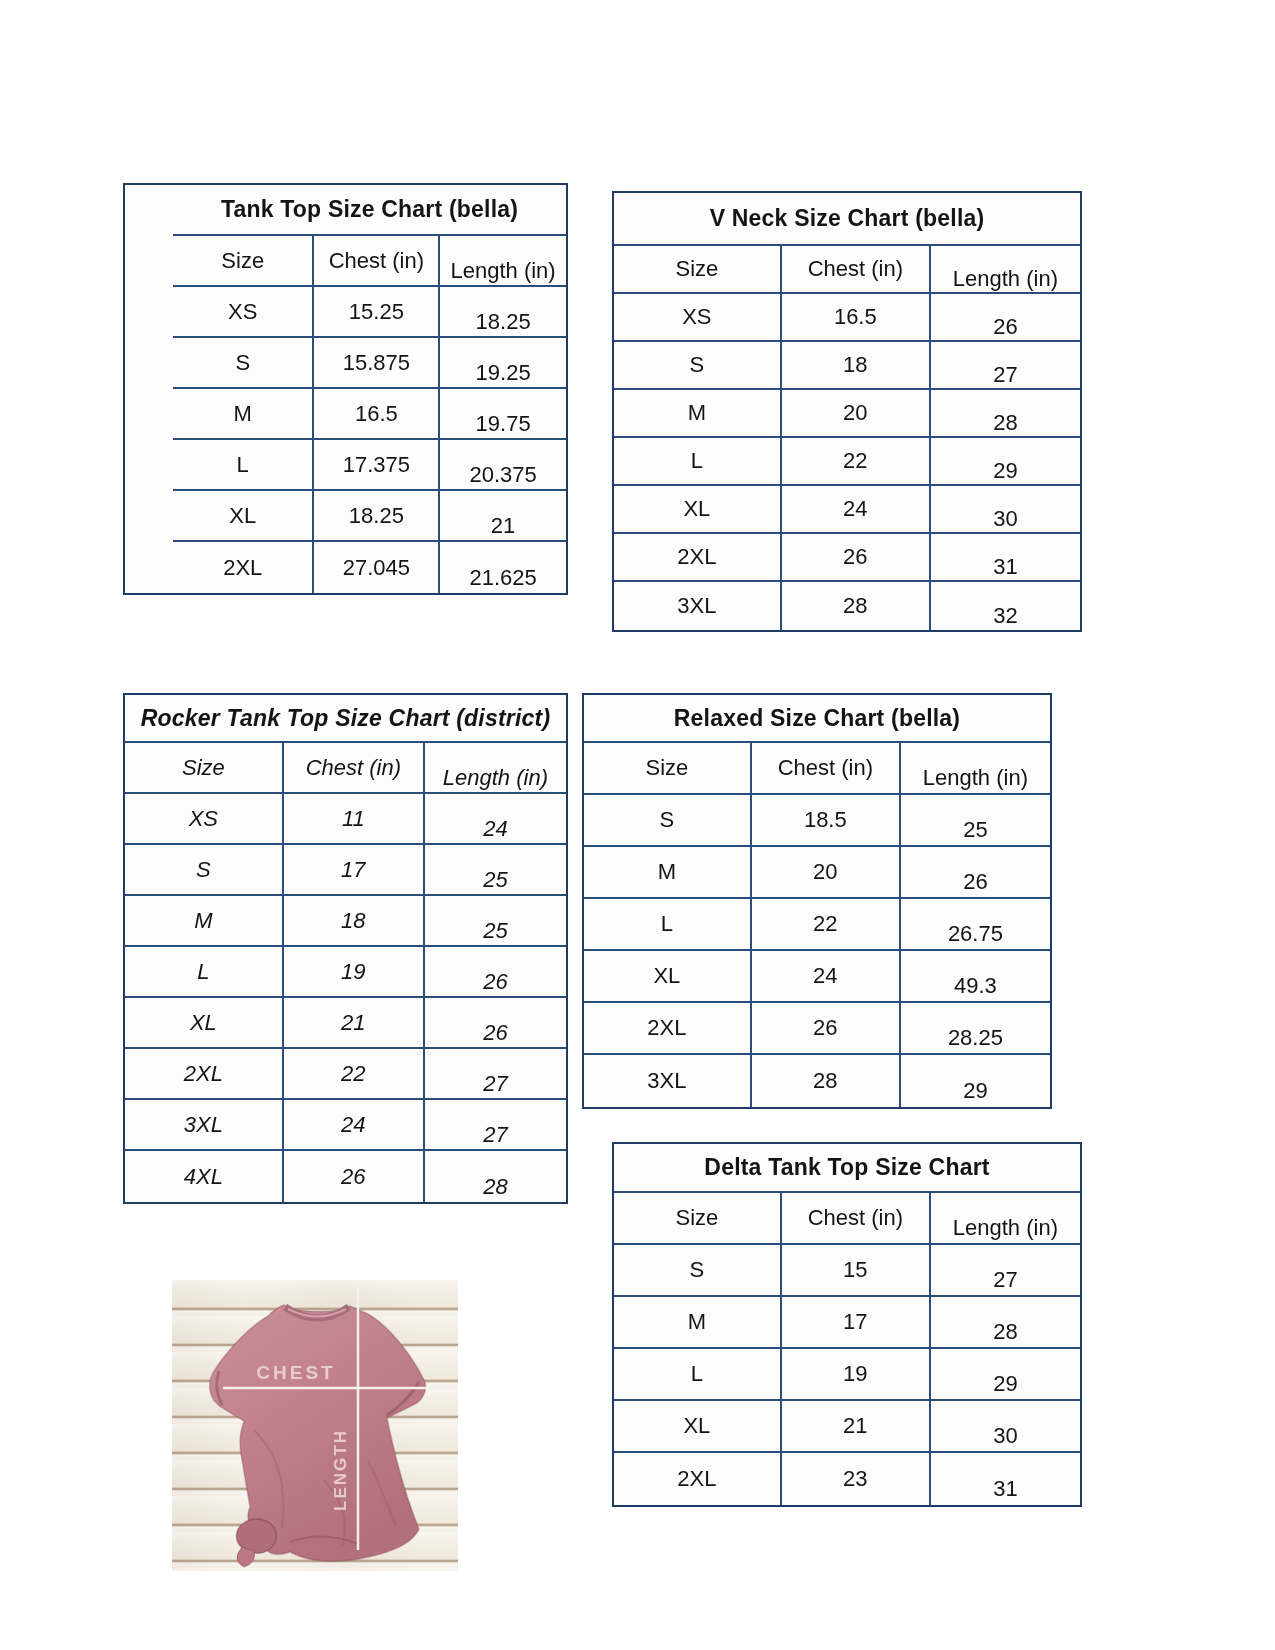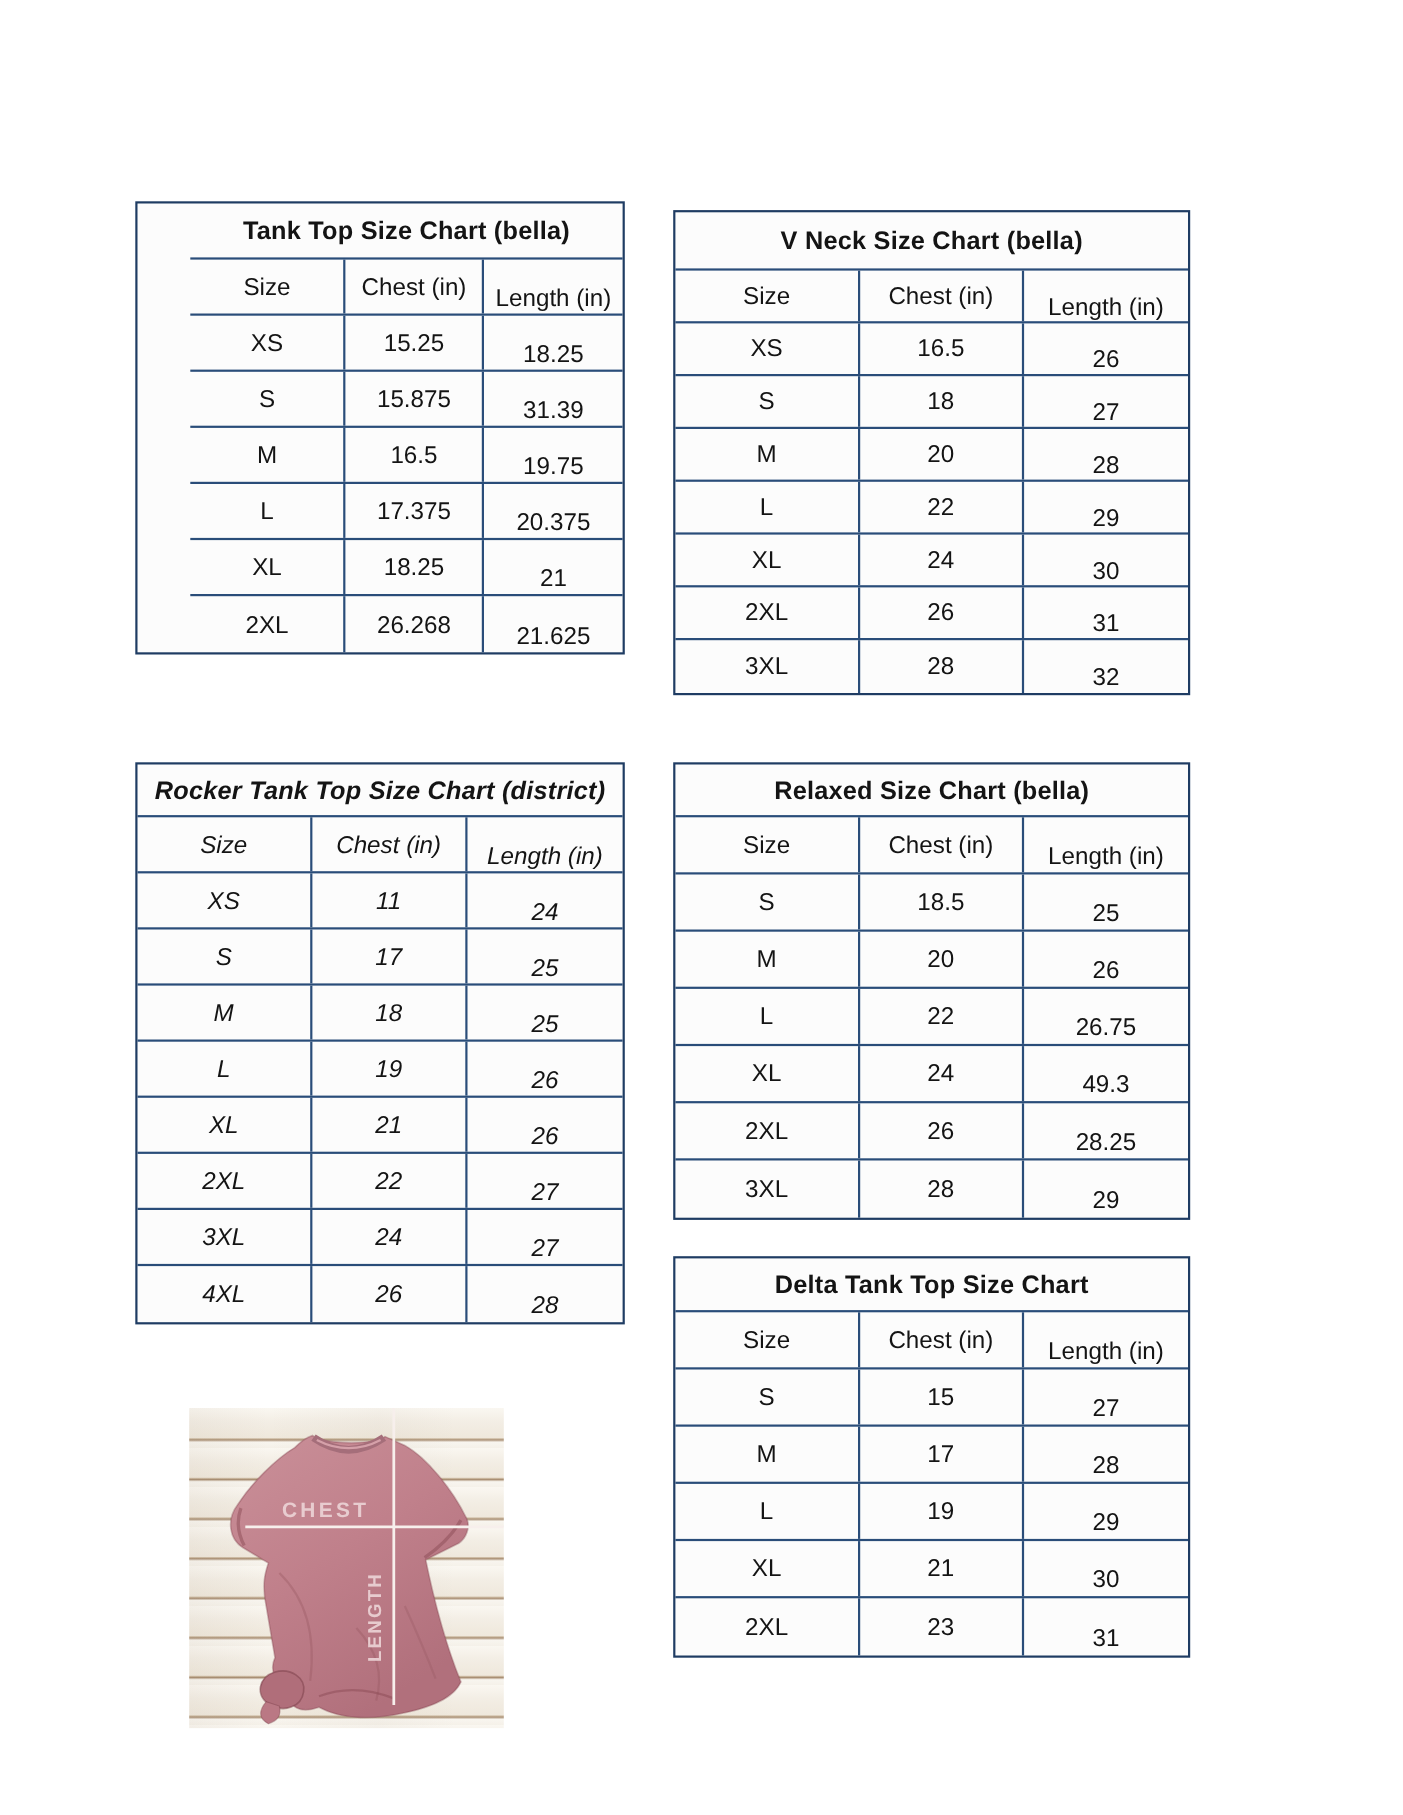--- a/index.html
+++ b/index.html
@@ -25,21 +25,21 @@
   .size-table .cell{
     display:flex;align-items:center;justify-content:center;
     box-sizing:border-box;font-size:22px;
   }
   .size-table .cell:nth-child(1){width:36%;border-right:2px solid #2a4d79;}
   .size-table .cell:nth-child(2){width:32%;border-right:2px solid #2a4d79;}
   .size-table .cell:nth-child(3){width:32%;margin-top:20px;}
   #table-tank-top   {left:123px;top:183px;width:445px;padding-left:48px;--title-h:51px;--row-h:51px;}
   #table-v-neck     {left:612px;top:191px;width:470px;--title-h:53px;--row-h:48px;}
   #table-rocker     {left:123px;top:693px;width:445px;font-style:italic;--title-h:48px;--row-h:51px;}
-  #table-relaxed    {left:612px;top:693px;width:470px;--title-h:48px;--row-h:52px;}
+  #table-relaxed    {left:582px;top:693px;width:470px;--title-h:48px;--row-h:52px;}
   #table-delta      {left:612px;top:1142px;width:470px;--title-h:49px;--row-h:52px;}
 
   #shirt-photo{
     position:absolute;left:172px;top:1256px;width:286px;height:291px;
     background:
       linear-gradient(90deg, rgba(120,95,70,.05), rgba(0,0,0,0) 25%, rgba(120,95,70,.04) 60%, rgba(0,0,0,0) 85%),
       repeating-linear-gradient(180deg,
         #faf7f1 0px, #f3eee5 12px, #efe8dc 27px,
         #cbb89f 28px, #a98f74 29px, #f8f5ef 31px, #f5f1e9 36px);
     margin-top: 24px;
@@ -57,40 +57,40 @@
       <div class="cell">Length (in)</div>
     </div>
     <div class="row">
       <div class="cell">XS</div>
       <div class="cell">15.25</div>
       <div class="cell">18.25</div>
     </div>
     <div class="row">
       <div class="cell">S</div>
       <div class="cell">15.875</div>
-      <div class="cell">31.39</div>
+      <div class="cell">19.25</div>
     </div>
     <div class="row">
       <div class="cell">M</div>
       <div class="cell">16.5</div>
       <div class="cell">19.75</div>
     </div>
     <div class="row">
       <div class="cell">L</div>
       <div class="cell">17.375</div>
       <div class="cell">20.375</div>
     </div>
     <div class="row">
       <div class="cell">XL</div>
       <div class="cell">18.25</div>
       <div class="cell">21</div>
     </div>
     <div class="row">
       <div class="cell">2XL</div>
-      <div class="cell">26.268</div>
+      <div class="cell">27.045</div>
       <div class="cell">21.625</div>
     </div>
   </div>
 <div class="size-table" id="table-v-neck">
     <div class="title">V Neck Size Chart  (bella)</div>
     <div class="row header">
       <div class="cell">Size</div>
       <div class="cell">Chest (in)</div>
       <div class="cell">Length (in)</div>
     </div>

